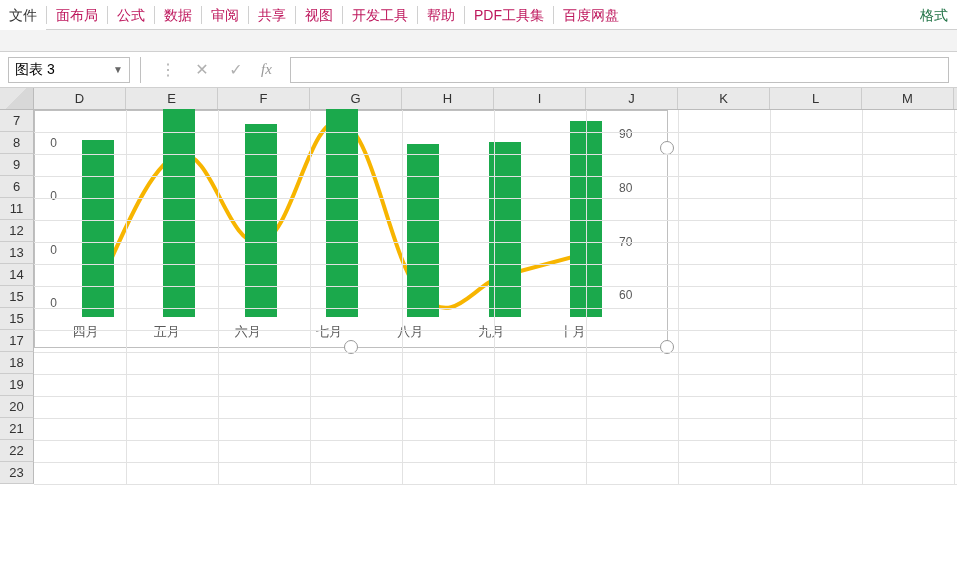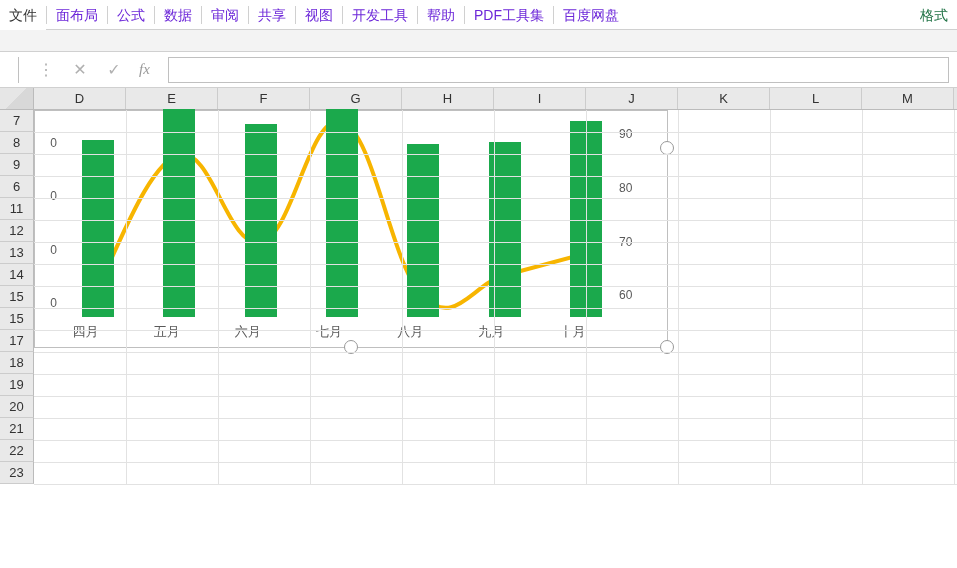--- a/index.html
+++ b/index.html
@@ -1,19 +1,19 @@
 <!DOCTYPE html>
 <html><head>
 <meta charset="utf-8">
 <style>
   * { box-sizing: border-box; margin: 0; padding: 0; }
   body { font-family: "Microsoft YaHei", Arial, sans-serif; font-size: 13px; background: #fff; overflow: hidden; width: 957px; height: 568px; position: relative; }
   
   .ribbon-tabs { display: flex; height: 30px; background: #fff; border-bottom: 1px solid #d0d0d0; align-items: center; justify-content: center; }
-  .ribbon-tab { padding: 0 9px; height: 30px; line-height: 30px; font-size: 14px; color: #6d28d9; cursor: pointer; white-space: nowrap; }
+  .ribbon-tab { padding: 0 9px; height: 30px; line-height: 30px; font-size: 14px; color: #be185d; cursor: pointer; white-space: nowrap; }
   .ribbon-tab.first { background: #fff; color: #333; }
   .ribbon-sep { width: 1px; height: 18px; background: #d0d0d0; }
   .ribbon-tab.contextual { color: #217346; font-weight: 500; }
   .ribbon-spacer { flex: 1; }
   
   .ribbon-body { height: 22px; background: #f3f3f3; border-bottom: 1px solid #d0d0d0; }
   
   .namebox-row { display: flex; height: 36px; background: #fff; border-bottom: 1px solid #d0d0d0; align-items: center; padding: 5px 8px; gap:0; }
   .namebox { display:flex; align-items:center; width: 122px; height: 26px; border: 1px solid #c0c0c0; background: #fff; padding: 0 6px; font-size: 14px; justify-content: space-between;}
   .namebox .dd { color:#666; font-size:10px;}
@@ -80,20 +80,24 @@
   <div class="ribbon-tab">PDF工具集</div>
   <div class="ribbon-sep"></div>
   <div class="ribbon-tab">百度网盘</div>
   <div class="ribbon-spacer"></div>
   <div class="ribbon-tab contextual">格式</div>
 </div>
 
 <div class="ribbon-body"></div>
 
 <div class="namebox-row">
+  <div class="namebox">
+    <span>图表 3</span>
+    <span class="dd">▼</span>
+  </div>
   <div class="nb-divider"></div>
   <div class="fx-btns">
     <span class="fx-btn">⋮</span>
     <span class="fx-btn">✕</span>
     <span class="fx-btn">✓</span>
     <span class="fx-label">fx</span>
   </div>
   <div class="formula-input"></div>
 </div>
 

